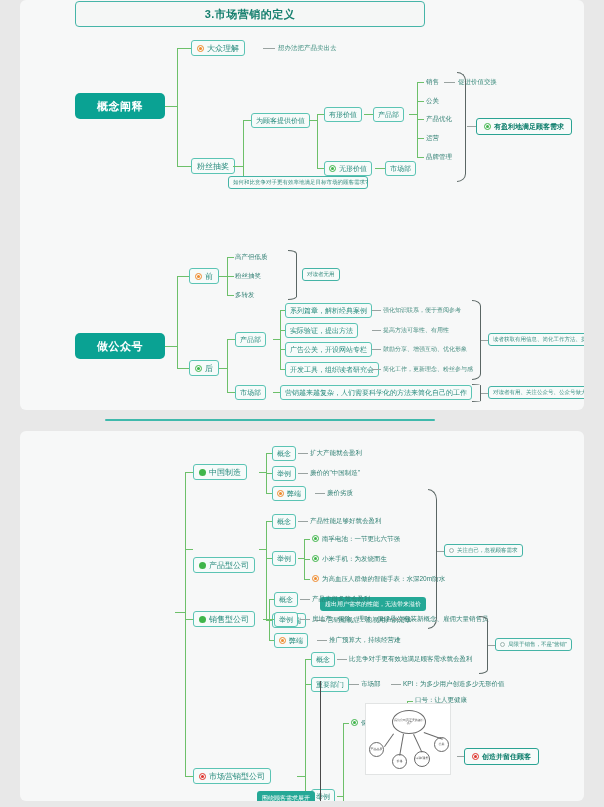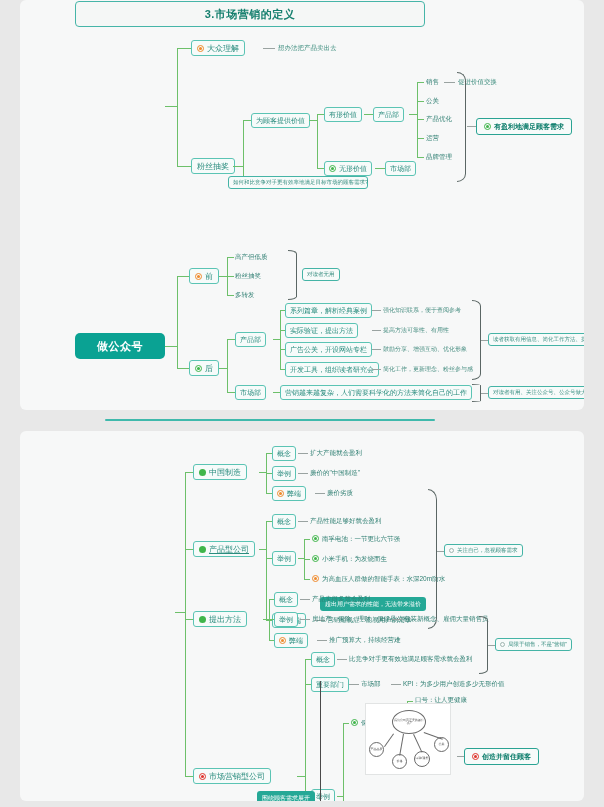--- a/index.html
+++ b/index.html
@@ -177,20 +177,23 @@
 </style>
 </head>
 <body>
 
 <div class="panel" id="panel-1">
 
   <div class="title-bar">
     <span>3.市场营销的定义</span>
   </div>
 
+  <div class="root" style="left:55px; top:93px; width:90px;">
+    <span>概念阐释</span>
+  </div>
 
   <div class="ln h" style="left:145px; top:106px; width:12px;"></div>
   <div class="ln v" style="left:157px; top:48px; height:118px;"></div>
   <div class="ln h" style="left:157px; top:48px; width:14px;"></div>
   <div class="ln h" style="left:157px; top:166px; width:14px;"></div>
 
   <div class="nd mid" style="left:171px; top:40px;">
     <span class="ic ic-orange"></span>
     <span>大众理解</span>
   </div>
@@ -378,21 +381,21 @@
   <div class="ln h gray" style="left:278px; top:42px; width:10px;"></div>
   <div class="txt dk" style="left:290px; top:39px;">廉价的"中国制造"</div>
 
   <div class="nd" style="left:252px; top:55px;">
     <span class="ic ic-orange"></span>
     <span>弊端</span>
   </div>
   <div class="ln h gray" style="left:295px; top:62px; width:10px;"></div>
   <div class="txt dk" style="left:307px; top:59px;">廉价劣质</div>
 
-  <div class="nd mid" style="left:173px; top:110px;text-decoration:underline;">
+  <div class="nd mid" style="left:173px; top:126px;">
     <span class="ic ic-greensolid"></span>
     <span>产品型公司</span>
   </div>
   <div class="ln h" style="left:239px; top:118px; width:7px;"></div>
   <div class="ln v" style="left:246px; top:90px; height:99px;"></div>
   <div class="ln h" style="left:246px; top:90px; width:6px;"></div>
   <div class="ln h" style="left:246px; top:127px; width:6px;"></div>
   <div class="ln h" style="left:246px; top:189px; width:6px;"></div>
 
   <div class="nd" style="left:252px; top:83px;">
@@ -433,21 +436,21 @@
 
   <div class="brace" style="left:408px; top:58px; height:140px;"></div>
   <div class="ln h gray" style="left:417px; top:120px; width:7px;"></div>
   <div class="note" style="left:424px; top:113px;">
     <span class="ic" style="border:1px solid #9fb5b0;width:5px;height:5px;"></span>
     <span>关注自己，忽视顾客需求</span>
   </div>
 
   <div class="nd mid" style="left:173px; top:180px;">
     <span class="ic ic-greensolid"></span>
-    <span>提出方法</span>
+    <span>销售型公司</span>
   </div>
   <div class="ln h" style="left:243px; top:188px; width:6px;"></div>
   <div class="ln v" style="left:249px; top:168px; height:41px;"></div>
   <div class="ln h" style="left:249px; top:168px; width:5px;"></div>
   <div class="ln h" style="left:249px; top:188px; width:5px;"></div>
   <div class="ln h" style="left:249px; top:209px; width:5px;"></div>
 
   <div class="nd" style="left:254px; top:161px;">
     <span>概念</span>
   </div>

